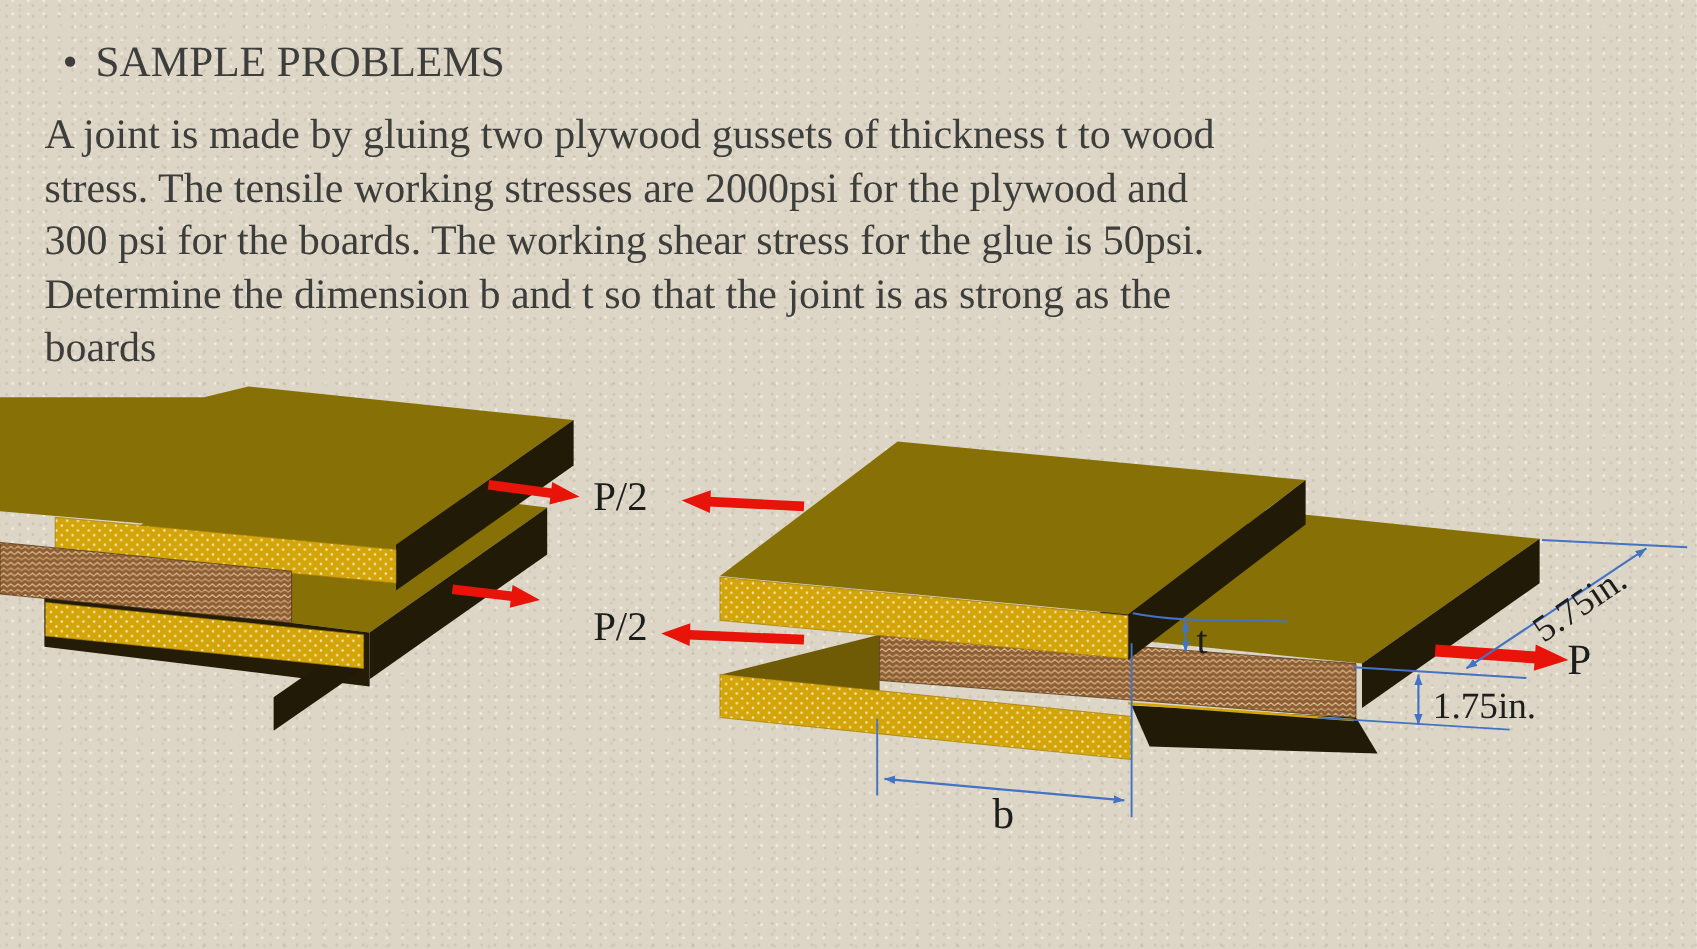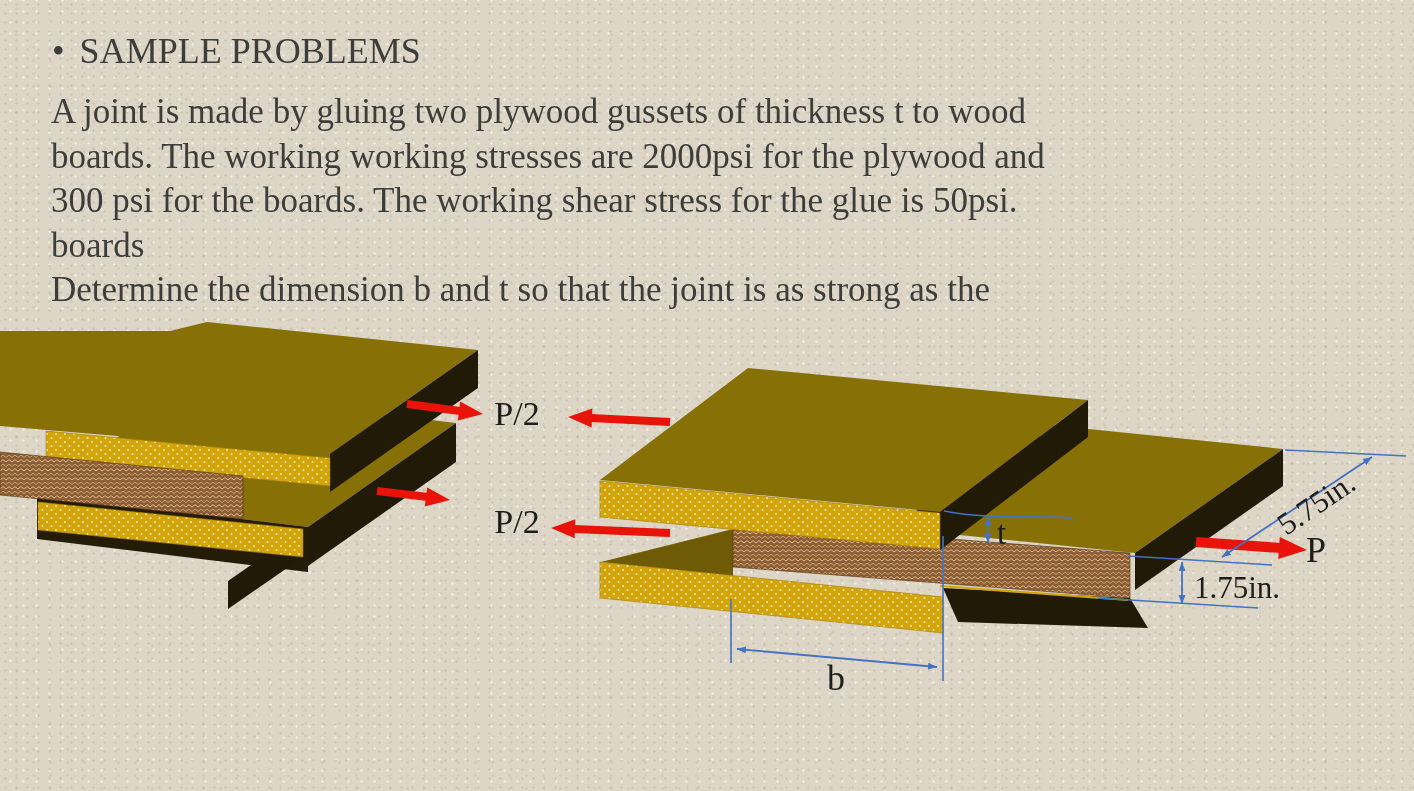--- a/index.html
+++ b/index.html
@@ -16,21 +16,21 @@
     background-position:0 0, 4px 6px, 8px 2px;
     font-family:"Liberation Serif","DejaVu Serif",serif;
     color:#3d3d3b;
   }
   .title-row{
     position:absolute;left:52px;top:31px;
     display:flex;align-items:baseline;gap:15px;
     font-size:36px;line-height:40px;white-space:nowrap;
   }
   .body-text{
-    position:absolute;left:51px;top:90px;width:1340px;
+    position:absolute;left:37px;top:90px;width:1340px;
     font-size:35px;line-height:44.5px;
   }
   .body-text div{white-space:nowrap;}
   .diagram-svg{position:absolute;left:0;top:0;}
   .dlab{
     font-family:"Liberation Serif","DejaVu Serif",serif;
     fill:#1d1d1b;
   }
 </style>
 </head>
@@ -38,24 +38,24 @@
 
 <div class="slide">
 
   <div class="title-row">
     <span>•</span>
     <span>SAMPLE PROBLEMS</span>
   </div>
 
   <div class="body-text">
       <div>A joint is made by gluing two plywood gussets of thickness t to wood</div>
-      <div>boards. The working working stresses are 2000psi for the plywood and</div>
+      <div>stress. The tensile working stresses are 2000psi for the plywood and</div>
       <div>300 psi for the boards. The working shear stress for the glue is 50psi.</div>
+      <div>Determine the dimension b and t so that the joint is as strong as the</div>
       <div>boards</div>
-      <div>Determine the dimension b and t so that the joint is as strong as the</div>
     </div>
 
   <svg class="diagram-svg" width="1414" height="791" viewBox="0 0 1414 791">
     <defs>
       <pattern id="dots" width="9" height="8" patternUnits="userSpaceOnUse">
         <rect width="9" height="8" fill="#d4a509"></rect>
         <circle cx="2" cy="2" r="1" fill="#f7ecc1"></circle>
         <circle cx="6.5" cy="6" r="1" fill="#f7ecc1"></circle>
       </pattern>
       <pattern id="zig" width="12" height="9" patternUnits="userSpaceOnUse">

